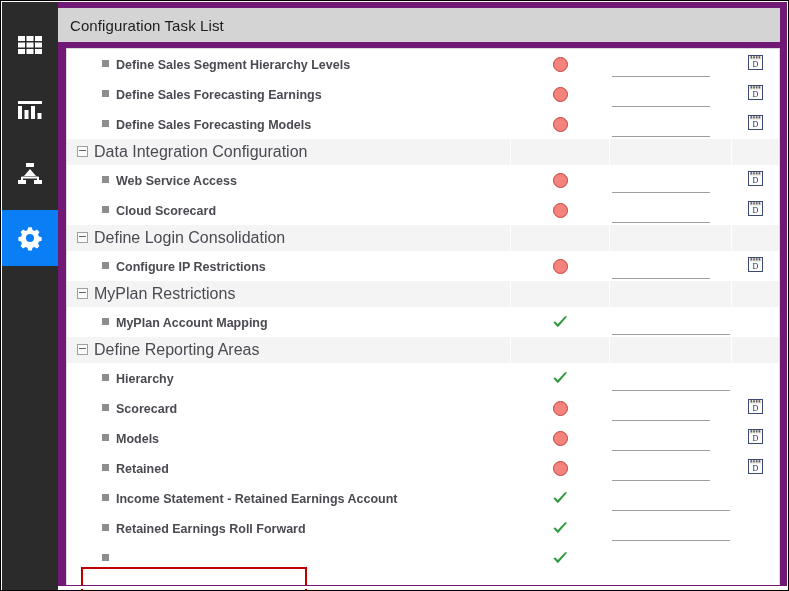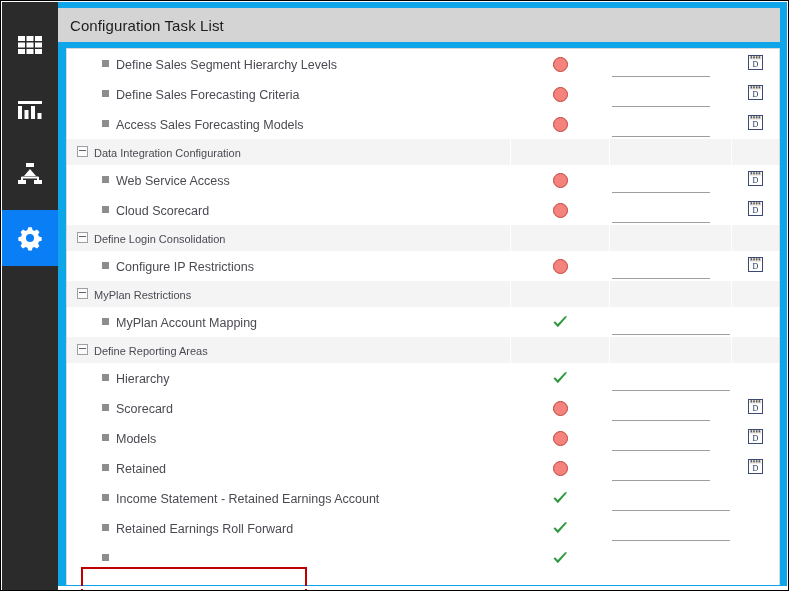--- a/index.html
+++ b/index.html
@@ -52,21 +52,21 @@
   }
   .nav-btn svg { display: block; }
 
   
   #main {
     position: absolute;
     left: 57px;
     top: 1px;
     right: 1px;
     bottom: 1px;
-    background: #0ea5e9;
+    background: #701a75;
   }
 
   #title-bar {
     position: absolute;
     left: 0;
     top: 6px;
     right: 7px;
     height: 34px;
     background: #d4d4d4;
     display: flex;
@@ -119,21 +119,21 @@
   }
   tr.group-row td.g-name {
     padding-left: 10px;
     border-right: 1px solid #ffffff;
   }
   tr.group-row td.g-status { border-right: 1px solid #ffffff; }
   tr.group-row td.g-date   { border-right: 1px solid #ffffff; }
   tr.group-row td.g-cal    { }
 
   .g-label {
-    font-size: 11px;
+    font-size: 16px;
     color: #4a4a52;
     vertical-align: middle;
   }
 
   
   .expander {
     display: inline-block;
     width: 9px;
     height: 9px;
     border: 1px solid #9aa0a6;
@@ -163,20 +163,21 @@
     margin-right: 7px;
     vertical-align: middle;
     top: -1px;
     position: relative;
   }
 
   td.t-name {
     padding-left: 35px;
     white-space: nowrap;
     overflow: hidden;
+    font-weight: bold;
   }
   .t-label {
     font-size: 12.5px;
     color: #4a4a52;
     vertical-align: middle;
   }
 
   td.t-status { text-align: center; }
   td.t-date   { position: relative; }
   td.t-cal    { text-align: center; }
@@ -342,46 +343,46 @@
                     <rect x="1" y="1" width="8" height="8" fill="#efeeec" stroke="#6f6f6f" stroke-width="0.8"></rect>
                     <rect x="1.8" y="1.8" width="2.6" height="2.6" fill="#2f2f2f"></rect>
                     <rect x="5.0" y="1.8" width="2.6" height="2.6" fill="#2f2f2f"></rect>
                     <rect x="1.8" y="5.0" width="2.6" height="2.6" fill="#2f2f2f"></rect>
                     <rect x="5.5" y="5.0" width="7" height="9" fill="#f7f7f6" stroke="#6f6f6f" stroke-width="0.8"></rect>
                     <circle cx="11.6" cy="11.2" r="3.1" fill="#cfcfe6" stroke="#4a4a6a" stroke-width="1"></circle>
                     <line x1="13.8" y1="13.4" x2="16.6" y2="16.4" stroke="#2b2bbf" stroke-width="1.8"></line>
                   </svg></span></td>
             </tr>
             <tr class="task-row">
-              <td class="t-name"><span class="leaf-bullet"></span><span class="t-label">Define Sales Forecasting Criteria</span></td>
-              <td class="t-status"><span class="status-circle"></span></td>
-              <td class="t-date">
-                <span class="date-field"><span class="date-value"></span><span class="date-underline short"></span></span>
-              </td>
-              <td class="t-cal"><span class="icon-cal"><svg width="15" height="15" viewBox="0 0 15 15">
-                    <rect x="0.5" y="0.5" width="14" height="14" fill="#ffffff" stroke="#3b4a75"></rect>
-                    <rect x="1.5" y="1.5" width="12" height="3.2" fill="#e8e4dc"></rect>
-                    <rect x="2.5" y="1.2" width="1.6" height="2.2" fill="#5a5a5a"></rect>
-                    <rect x="5.2" y="1.2" width="1.6" height="2.2" fill="#5a5a5a"></rect>
-                    <rect x="7.9" y="1.2" width="1.6" height="2.2" fill="#5a5a5a"></rect>
-                    <rect x="10.6" y="1.2" width="1.6" height="2.2" fill="#5a5a5a"></rect>
-                    <text x="7.3" y="12.3" font-size="8" font-family="Liberation Serif, serif" fill="#1b2a55" text-anchor="middle">D</text>
-                  </svg></span></td>
-              <td class="t-act"><span class="icon-props"><svg width="19" height="19" viewBox="0 0 19 19">
-                    <rect x="1" y="1" width="8" height="8" fill="#efeeec" stroke="#6f6f6f" stroke-width="0.8"></rect>
-                    <rect x="1.8" y="1.8" width="2.6" height="2.6" fill="#2f2f2f"></rect>
-                    <rect x="5.0" y="1.8" width="2.6" height="2.6" fill="#2f2f2f"></rect>
-                    <rect x="1.8" y="5.0" width="2.6" height="2.6" fill="#2f2f2f"></rect>
-                    <rect x="5.5" y="5.0" width="7" height="9" fill="#f7f7f6" stroke="#6f6f6f" stroke-width="0.8"></rect>
-                    <circle cx="11.6" cy="11.2" r="3.1" fill="#cfcfe6" stroke="#4a4a6a" stroke-width="1"></circle>
-                    <line x1="13.8" y1="13.4" x2="16.6" y2="16.4" stroke="#2b2bbf" stroke-width="1.8"></line>
-                  </svg></span></td>
-            </tr>
-            <tr class="task-row">
-              <td class="t-name"><span class="leaf-bullet"></span><span class="t-label">Access Sales Forecasting Models</span></td>
+              <td class="t-name"><span class="leaf-bullet"></span><span class="t-label">Define Sales Forecasting Earnings</span></td>
+              <td class="t-status"><span class="status-circle"></span></td>
+              <td class="t-date">
+                <span class="date-field"><span class="date-value"></span><span class="date-underline short"></span></span>
+              </td>
+              <td class="t-cal"><span class="icon-cal"><svg width="15" height="15" viewBox="0 0 15 15">
+                    <rect x="0.5" y="0.5" width="14" height="14" fill="#ffffff" stroke="#3b4a75"></rect>
+                    <rect x="1.5" y="1.5" width="12" height="3.2" fill="#e8e4dc"></rect>
+                    <rect x="2.5" y="1.2" width="1.6" height="2.2" fill="#5a5a5a"></rect>
+                    <rect x="5.2" y="1.2" width="1.6" height="2.2" fill="#5a5a5a"></rect>
+                    <rect x="7.9" y="1.2" width="1.6" height="2.2" fill="#5a5a5a"></rect>
+                    <rect x="10.6" y="1.2" width="1.6" height="2.2" fill="#5a5a5a"></rect>
+                    <text x="7.3" y="12.3" font-size="8" font-family="Liberation Serif, serif" fill="#1b2a55" text-anchor="middle">D</text>
+                  </svg></span></td>
+              <td class="t-act"><span class="icon-props"><svg width="19" height="19" viewBox="0 0 19 19">
+                    <rect x="1" y="1" width="8" height="8" fill="#efeeec" stroke="#6f6f6f" stroke-width="0.8"></rect>
+                    <rect x="1.8" y="1.8" width="2.6" height="2.6" fill="#2f2f2f"></rect>
+                    <rect x="5.0" y="1.8" width="2.6" height="2.6" fill="#2f2f2f"></rect>
+                    <rect x="1.8" y="5.0" width="2.6" height="2.6" fill="#2f2f2f"></rect>
+                    <rect x="5.5" y="5.0" width="7" height="9" fill="#f7f7f6" stroke="#6f6f6f" stroke-width="0.8"></rect>
+                    <circle cx="11.6" cy="11.2" r="3.1" fill="#cfcfe6" stroke="#4a4a6a" stroke-width="1"></circle>
+                    <line x1="13.8" y1="13.4" x2="16.6" y2="16.4" stroke="#2b2bbf" stroke-width="1.8"></line>
+                  </svg></span></td>
+            </tr>
+            <tr class="task-row">
+              <td class="t-name"><span class="leaf-bullet"></span><span class="t-label">Define Sales Forecasting Models</span></td>
               <td class="t-status"><span class="status-circle"></span></td>
               <td class="t-date">
                 <span class="date-field"><span class="date-value"></span><span class="date-underline short"></span></span>
               </td>
               <td class="t-cal"><span class="icon-cal"><svg width="15" height="15" viewBox="0 0 15 15">
                     <rect x="0.5" y="0.5" width="14" height="14" fill="#ffffff" stroke="#3b4a75"></rect>
                     <rect x="1.5" y="1.5" width="12" height="3.2" fill="#e8e4dc"></rect>
                     <rect x="2.5" y="1.2" width="1.6" height="2.2" fill="#5a5a5a"></rect>
                     <rect x="5.2" y="1.2" width="1.6" height="2.2" fill="#5a5a5a"></rect>
                     <rect x="7.9" y="1.2" width="1.6" height="2.2" fill="#5a5a5a"></rect>

